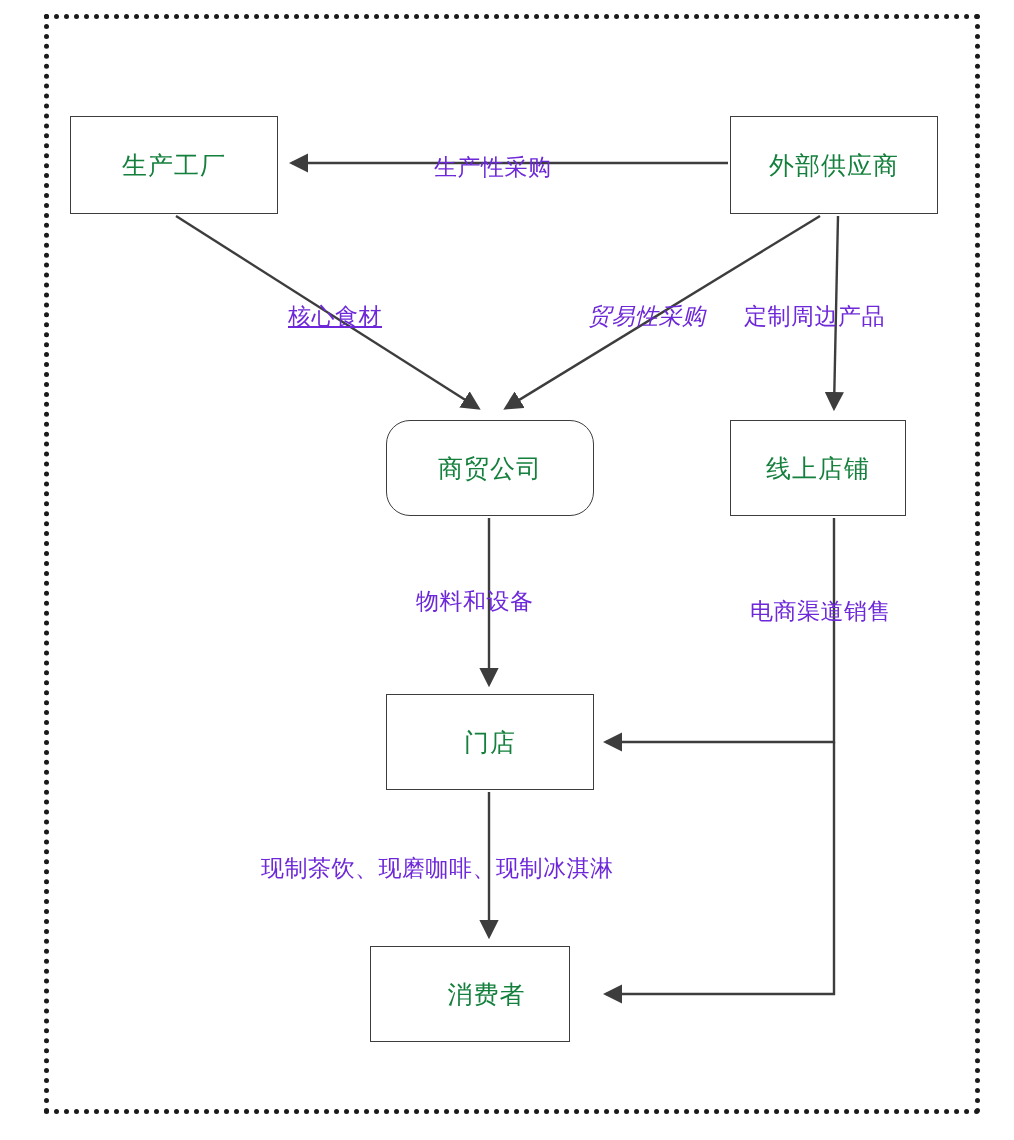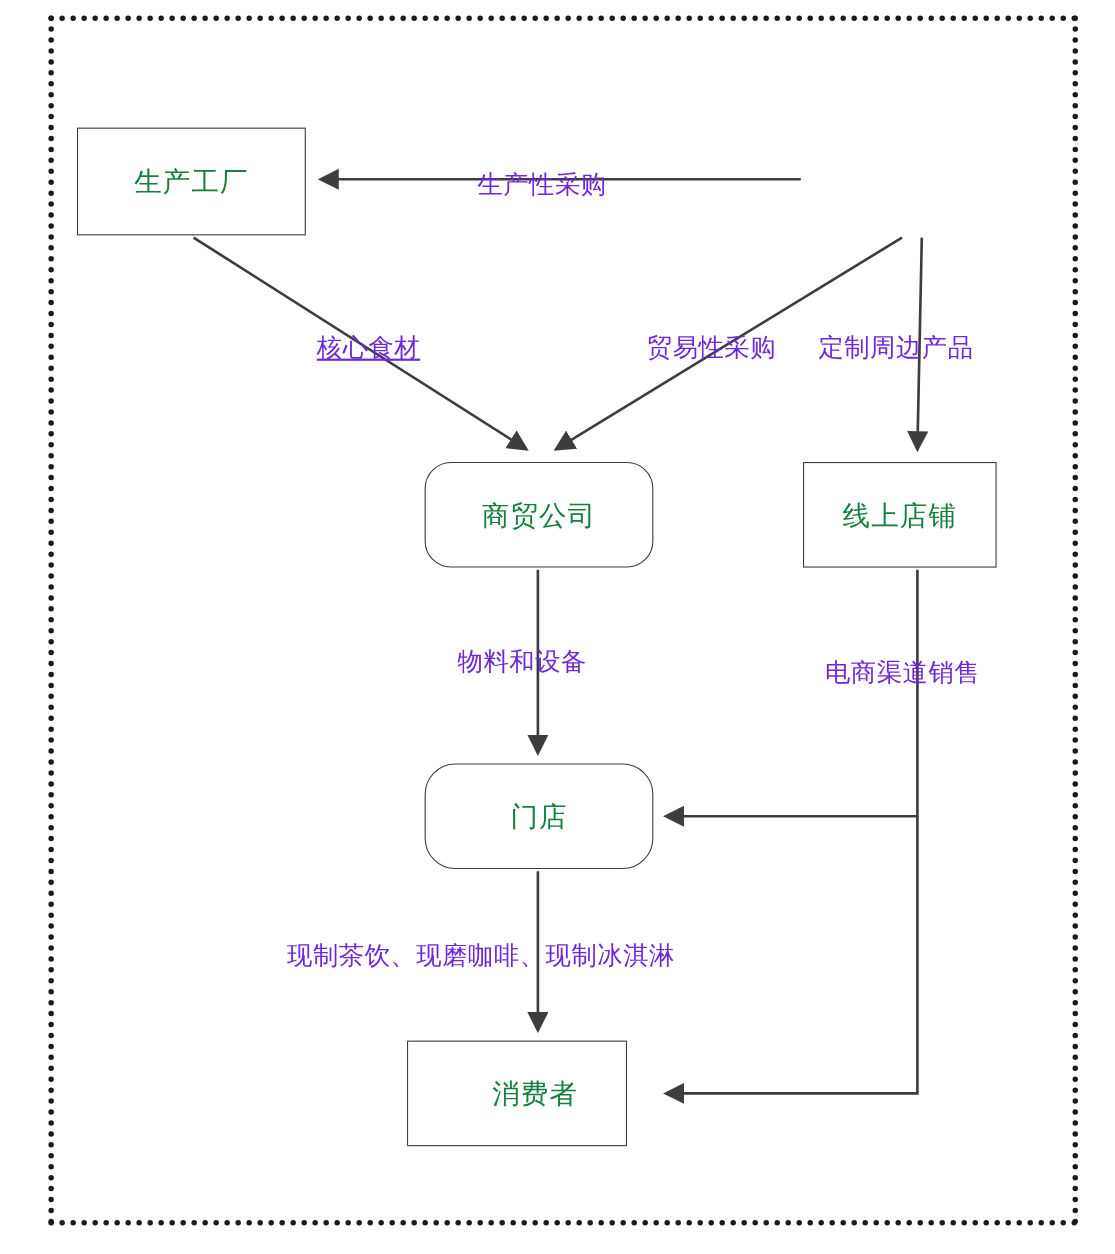--- a/index.html
+++ b/index.html
@@ -82,42 +82,45 @@
 
     <path d="M 834 742 L 834 994 L 606 994" fill="none" stroke="#3d3d3d" stroke-width="2.4" marker-end="url(#arrow)"></path>
 
     <line x1="489" y1="792" x2="489" y2="936" stroke="#3d3d3d" stroke-width="2.4" marker-end="url(#arrow)"></line>
   </svg>
 
   <div class="node-box" style="left:70px; top:116px; width:208px; height:98px;">
     <span>生产工厂</span>
   </div>
 
+  <div class="node-box" style="left:730px; top:116px; width:208px; height:98px;">
+    <span>外部供应商</span>
+  </div>
 
   <div class="node-box" style="left:386px; top:420px; width:208px; height:96px;border-radius:24px;">
     <span>商贸公司</span>
   </div>
 
   <div class="node-box" style="left:730px; top:420px; width:176px; height:96px;">
     <span>线上店铺</span>
   </div>
 
-  <div class="node-box" style="left:386px; top:694px; width:208px; height:96px;border-radius:28px;">
+  <div class="node-box" style="left:386px; top:694px; width:208px; height:96px;">
     <span>门店</span>
   </div>
 
   <div class="node-box" style="left:370px; top:946px; width:200px; height:96px;padding-left:33px;">
     <span>消费者</span>
   </div>
 
   <div class="edge-label" style="left:434px; top:152px;">生产性采购</div>
 
   <div class="edge-label" style="left:288px; top:301px;text-decoration:underline;">核心食材</div>
 
-  <div class="edge-label" style="left:588px; top:301px;">贸易性采购</div>
+  <div class="edge-label" style="left:588px; top:301px;font-style:italic;">贸易性采购</div>
 
   <div class="edge-label" style="left:744px; top:301px;">定制周边产品</div>
 
   <div class="edge-label" style="left:416px; top:586px;">物料和设备</div>
 
   <div class="edge-label" style="left:750px; top:596px;">电商渠道销售</div>
 
   <div class="edge-label" style="left:261px; top:853px;">现制茶饮、现磨咖啡、现制冰淇淋</div>
 
 </div>

